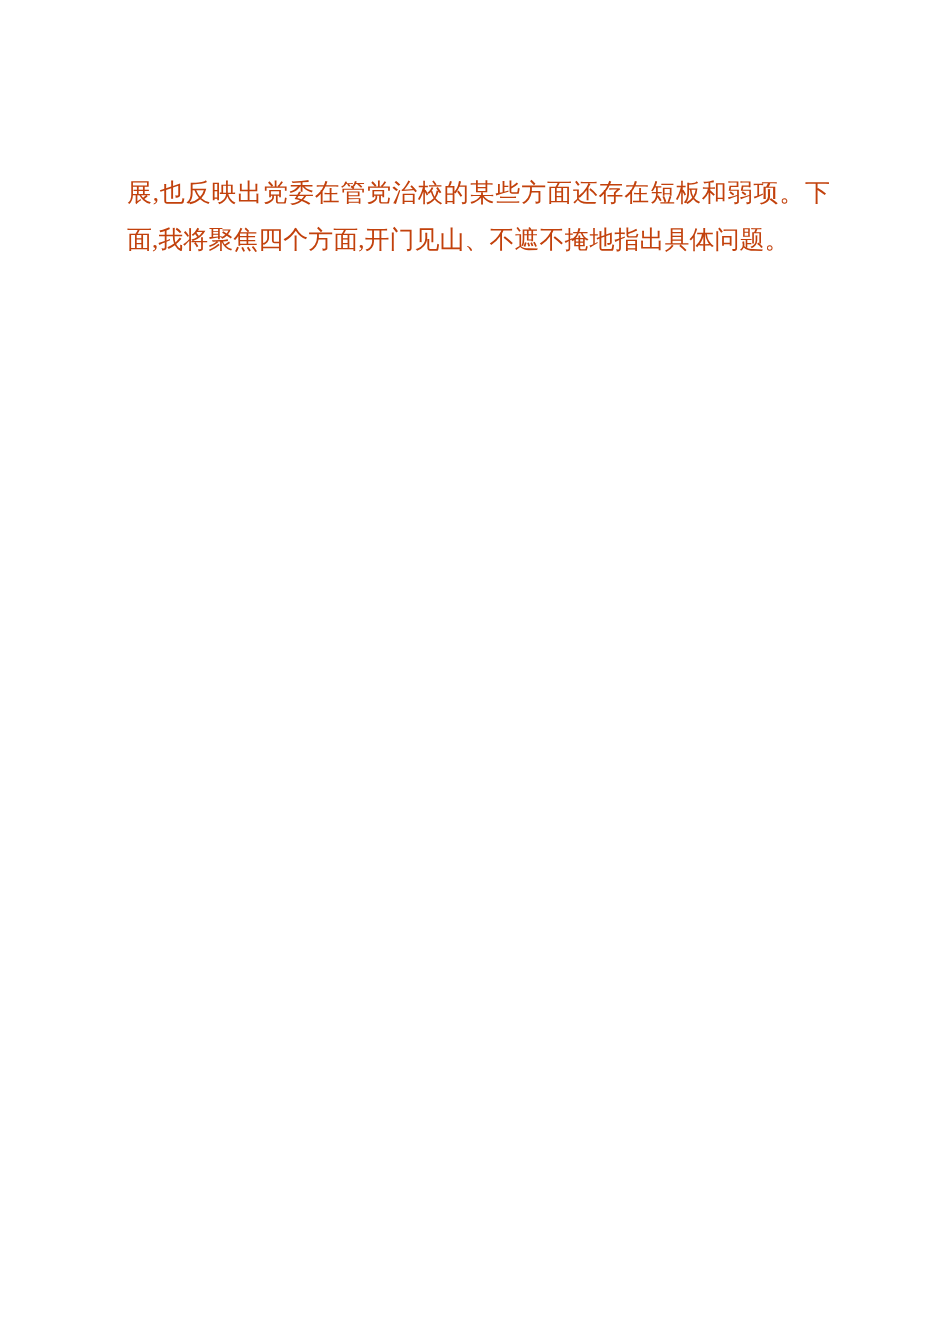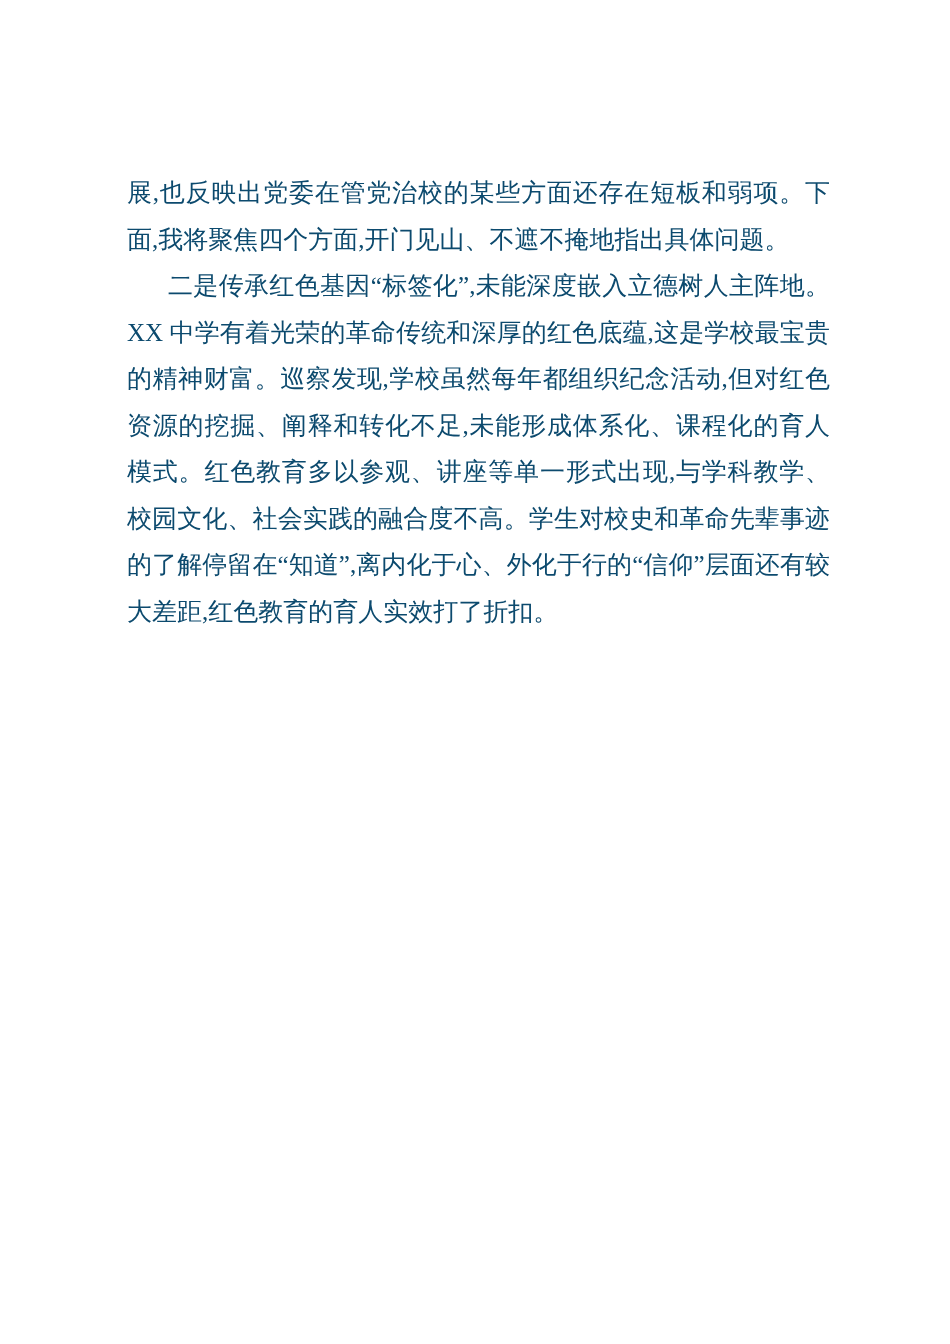--- a/index.html
+++ b/index.html
@@ -30,36 +30,35 @@
   }
   .para {
     margin: 0;
     padding: 0;
     font-family: "Liberation Serif", serif;
     font-size: 25px;
     line-height: 46.5px;
     text-align: justify;
     text-justify: inter-ideograph;
     word-break: break-all;
-    color: #0c4a6e;
+    color: #c2410c;
   }
   .para.continued {
     text-indent: 0;
   }
   .para.body {
     text-indent: 41px;
   }
   .para.heading {
     font-family: "DejaVu Sans", sans-serif;
     font-weight: 700;
     font-size: 26px;
     text-indent: 31px;
   }
 </style>
 </head>
 <body>
 
 <div class="page">
   <div class="content">
     <p class="para continued">展,也反映出党委在管党治校的某些方面还存在短板和弱项。下面,我将聚焦四个方面,开门见山、不遮不掩地指出具体问题。</p>
-    <p class="para body">二是传承红色基因“标签化”,未能深度嵌入立德树人主阵地。XX 中学有着光荣的革命传统和深厚的红色底蕴,这是学校最宝贵的精神财富。巡察发现,学校虽然每年都组织纪念活动,但对红色资源的挖掘、阐释和转化不足,未能形成体系化、课程化的育人模式。红色教育多以参观、讲座等单一形式出现,与学科教学、校园文化、社会实践的融合度不高。学生对校史和革命先辈事迹的了解停留在“知道”,离内化于心、外化于行的“信仰”层面还有较大差距,红色教育的育人实效打了折扣。</p>
   </div>
 </div>
 
 </body></html>

